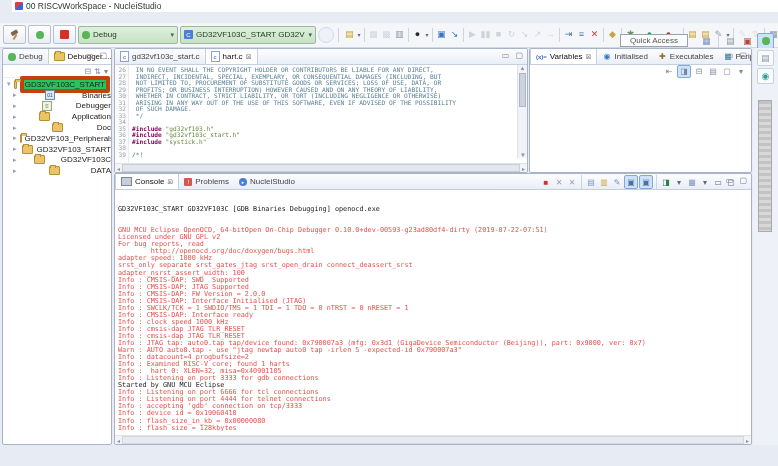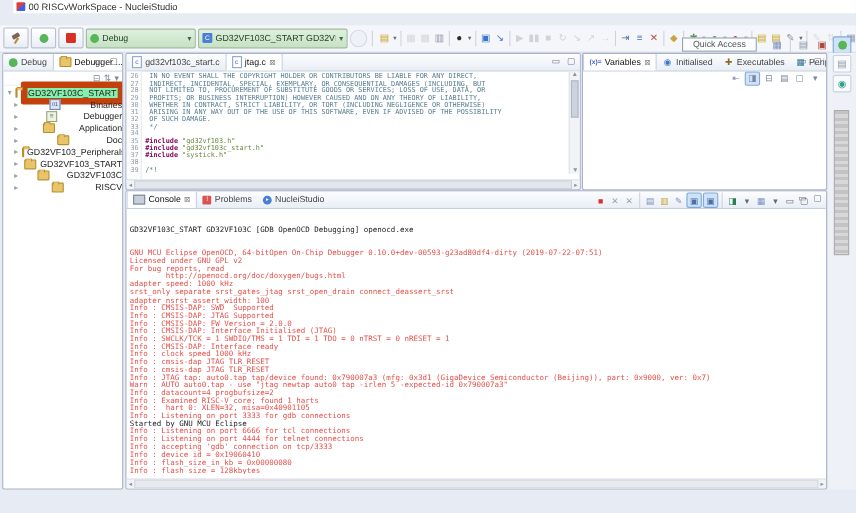--- a/index.html
+++ b/index.html
@@ -51,21 +51,21 @@
   .i-stop{width:9px;height:9px;background:#d93025;border-radius:1px;}
   .i-cbox{width:9px;height:9px;background:#4a7fd4;color:#fff;font-size:6px;display:flex;align-items:center;justify-content:center;border-radius:1px;}
 
   
   #explorer{left:2px;top:48px;width:110px;height:397px;}
   #exp-tools{height:12px;display:flex;justify-content:flex-end;align-items:center;gap:3px;padding-right:3px;font-size:8px;color:#7a87a0;border-bottom:1px solid #eef0f5;}
   #tree{font-size:8px;color:#222;padding-top:1px;}
   .trow{height:10.8px;display:flex;align-items:center;gap:3px;padding-left:3px;white-space:nowrap;}
   .trow .arr{color:#98a0ad;font-size:7px;width:5px;}
   .trow.root{margin:0 1px;}
-  .trow.root .lbl{background:#86efac;border:6px solid #c2410c;border-radius:2px;padding:0 1px;}
+  .trow.root .lbl{background:#22c55e;border:4px solid #c2410c;border-radius:2px;padding:0 1px;}
   .trow.child{padding-left:10px;justify-content:space-between;}
 
   
   #editor{left:114px;top:48px;width:414px;height:125px;}
   #ed-body{position:relative;height:101px;display:flex;font-family:"DejaVu Sans Mono",monospace;font-size:6.2px;line-height:6.5px;}
   #gutter{width:14px;text-align:right;color:#97a0aa;background:#fcfcfd;border-right:1px solid #ececf0;padding:2px 2px 0 0;box-sizing:border-box;}
   #code{padding:2px 0 0 3px;white-space:pre;flex:1;overflow:hidden;}
   .c-comment{color:#567e93;}
   .c-green{color:#3f7f5f;}
   .c-dir{color:#7f0055;font-weight:bold;}
@@ -258,34 +258,34 @@
           <span>GD32VF103_START</span>
         </div>
         <div class="trow child">
           <span class="arr">▸</span>
           <span class="i-folder"></span>
           <span>GD32VF103C</span>
         </div>
         <div class="trow child">
           <span class="arr">▸</span>
           <span class="i-folder"></span>
-          <span>RISCV</span>
+          <span>DATA</span>
         </div>
       </div>
   </div>
 
   <div id="editor" class="panel">
     <div class="tabbar" id="ed-tabs">
         <span class="tab">
           <span class="i-cfile">c</span>
           <span>gd32vf103c_start.c</span>
         </span>
         <span class="tab sel">
           <span class="i-cfile">c</span>
-          <span>jtag.c</span>
+          <span>hart.c</span>
           <span class="x">⊠</span>
         </span>
         <span class="minmax">▭ ▢</span>
       </div>
     <div id="ed-body">
       <div id="gutter">
           <div>26</div>
           <div>27</div>
           <div>28</div>
           <div>29</div>
@@ -375,21 +375,21 @@
         <span class="ct hl" style="color: rgb(74, 110, 169);">▣</span>
         <span class="sep"></span>
         <span class="ct" style="color: rgb(47, 125, 79);">◨</span>
         <span class="ct small" style="color: rgb(102, 102, 119);">▾</span>
         <span class="ct" style="color: rgb(122, 146, 194);">▦</span>
         <span class="ct small" style="color: rgb(102, 102, 119);">▾</span>
         <span class="ct" style="color: rgb(102, 102, 119);">▭</span>
         <span class="ct" style="color: rgb(102, 102, 119);">▢</span>
       </div>
     <div id="con-body">
-      <div id="con-title">GD32VF103C_START GD32VF103C [GDB OpenOCD Debugging] openocd.exe</div>
+      <div id="con-title">GD32VF103C_START GD32VF103C [GDB Binaries Debugging] openocd.exe</div>
       <div id="con-lines"><div class="clin err">GNU MCU Eclipse OpenOCD, 64-bitOpen On-Chip Debugger 0.10.0+dev-00593-g23ad80df4-dirty (2019-07-22-07:51)</div><div class="clin err">Licensed under GNU GPL v2</div><div class="clin err">For bug reports, read</div><div class="clin err">        http://openocd.org/doc/doxygen/bugs.html</div><div class="clin err">adapter speed: 1000 kHz</div><div class="clin err">srst_only separate srst_gates_jtag srst_open_drain connect_deassert_srst</div><div class="clin err">adapter_nsrst_assert_width: 100</div><div class="clin err">Info : CMSIS-DAP: SWD  Supported</div><div class="clin err">Info : CMSIS-DAP: JTAG Supported</div><div class="clin err">Info : CMSIS-DAP: FW Version = 2.0.0</div><div class="clin err">Info : CMSIS-DAP: Interface Initialised (JTAG)</div><div class="clin err">Info : SWCLK/TCK = 1 SWDIO/TMS = 1 TDI = 1 TDO = 0 nTRST = 0 nRESET = 1</div><div class="clin err">Info : CMSIS-DAP: Interface ready</div><div class="clin err">Info : clock speed 1000 kHz</div><div class="clin err">Info : cmsis-dap JTAG TLR_RESET</div><div class="clin err">Info : cmsis-dap JTAG TLR_RESET</div><div class="clin err">Info : JTAG tap: auto0.tap tap/device found: 0x790007a3 (mfg: 0x3d1 (GigaDevice Semiconductor (Beijing)), part: 0x9000, ver: 0x7)</div><div class="clin err">Warn : AUTO auto0.tap - use "jtag newtap auto0 tap -irlen 5 -expected-id 0x790007a3"</div><div class="clin err">Info : datacount=4 progbufsize=2</div><div class="clin err">Info : Examined RISC-V core; found 1 harts</div><div class="clin err">Info :  hart 0: XLEN=32, misa=0x40901105</div><div class="clin err">Info : Listening on port 3333 for gdb connections</div><div class="clin out">Started by GNU MCU Eclipse</div><div class="clin err">Info : Listening on port 6666 for tcl connections</div><div class="clin err">Info : Listening on port 4444 for telnet connections</div><div class="clin err">Info : accepting 'gdb' connection on tcp/3333</div><div class="clin err">Info : device id = 0x19060410</div><div class="clin err">Info : flash_size_in_kb = 0x00000080</div><div class="clin err">Info : flash size = 128kbytes</div></div>
     </div>
     <div id="con-hscroll">
       <span>◂</span>
       <span id="con-hthumb"></span>
       <span>▸</span>
     </div>
   </div>
 
   <div id="rightstrip" class="abs">

